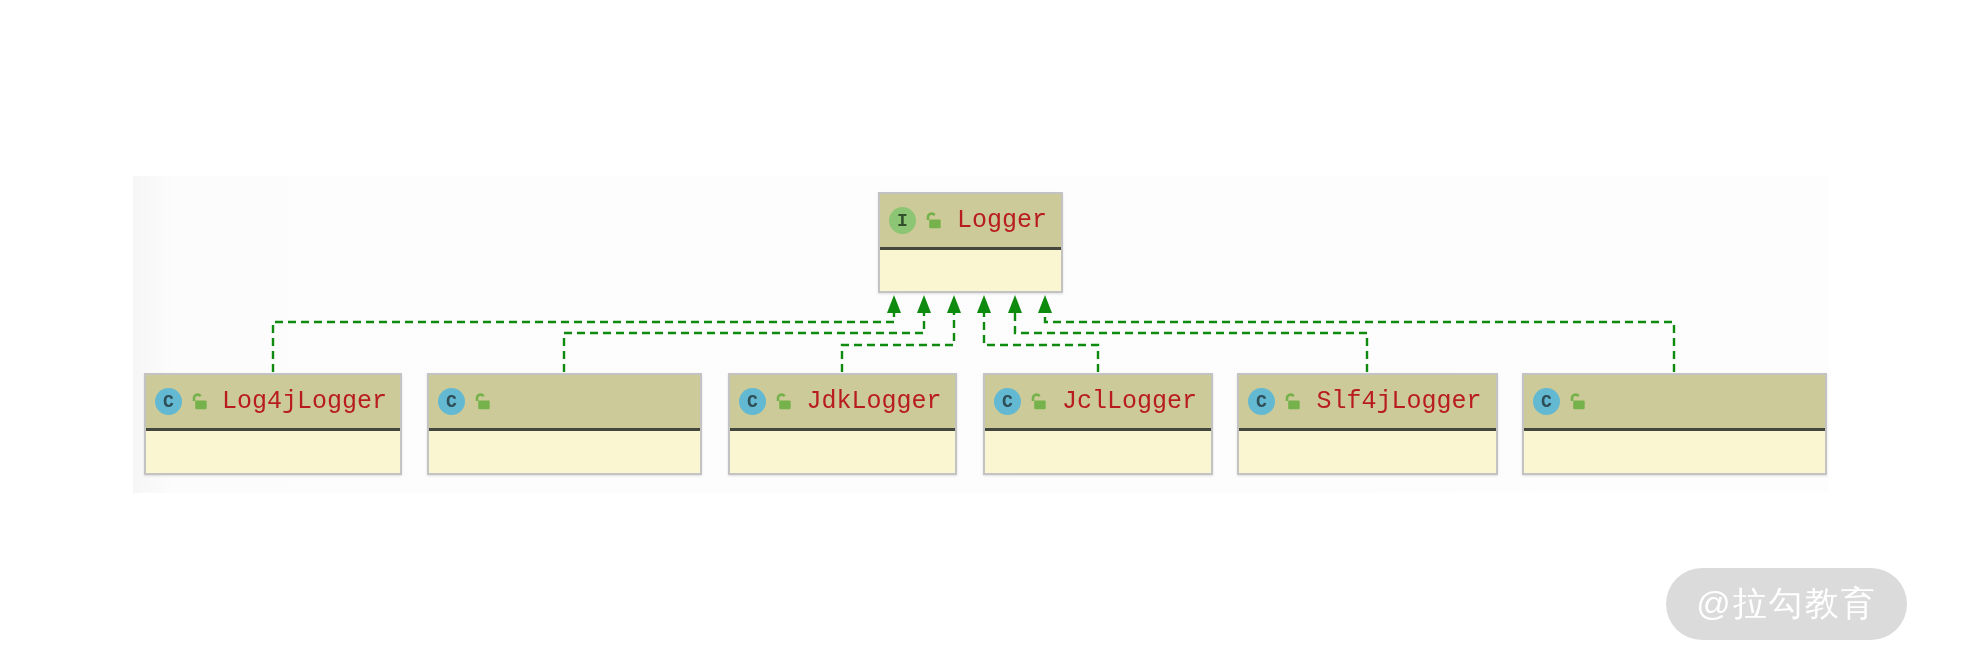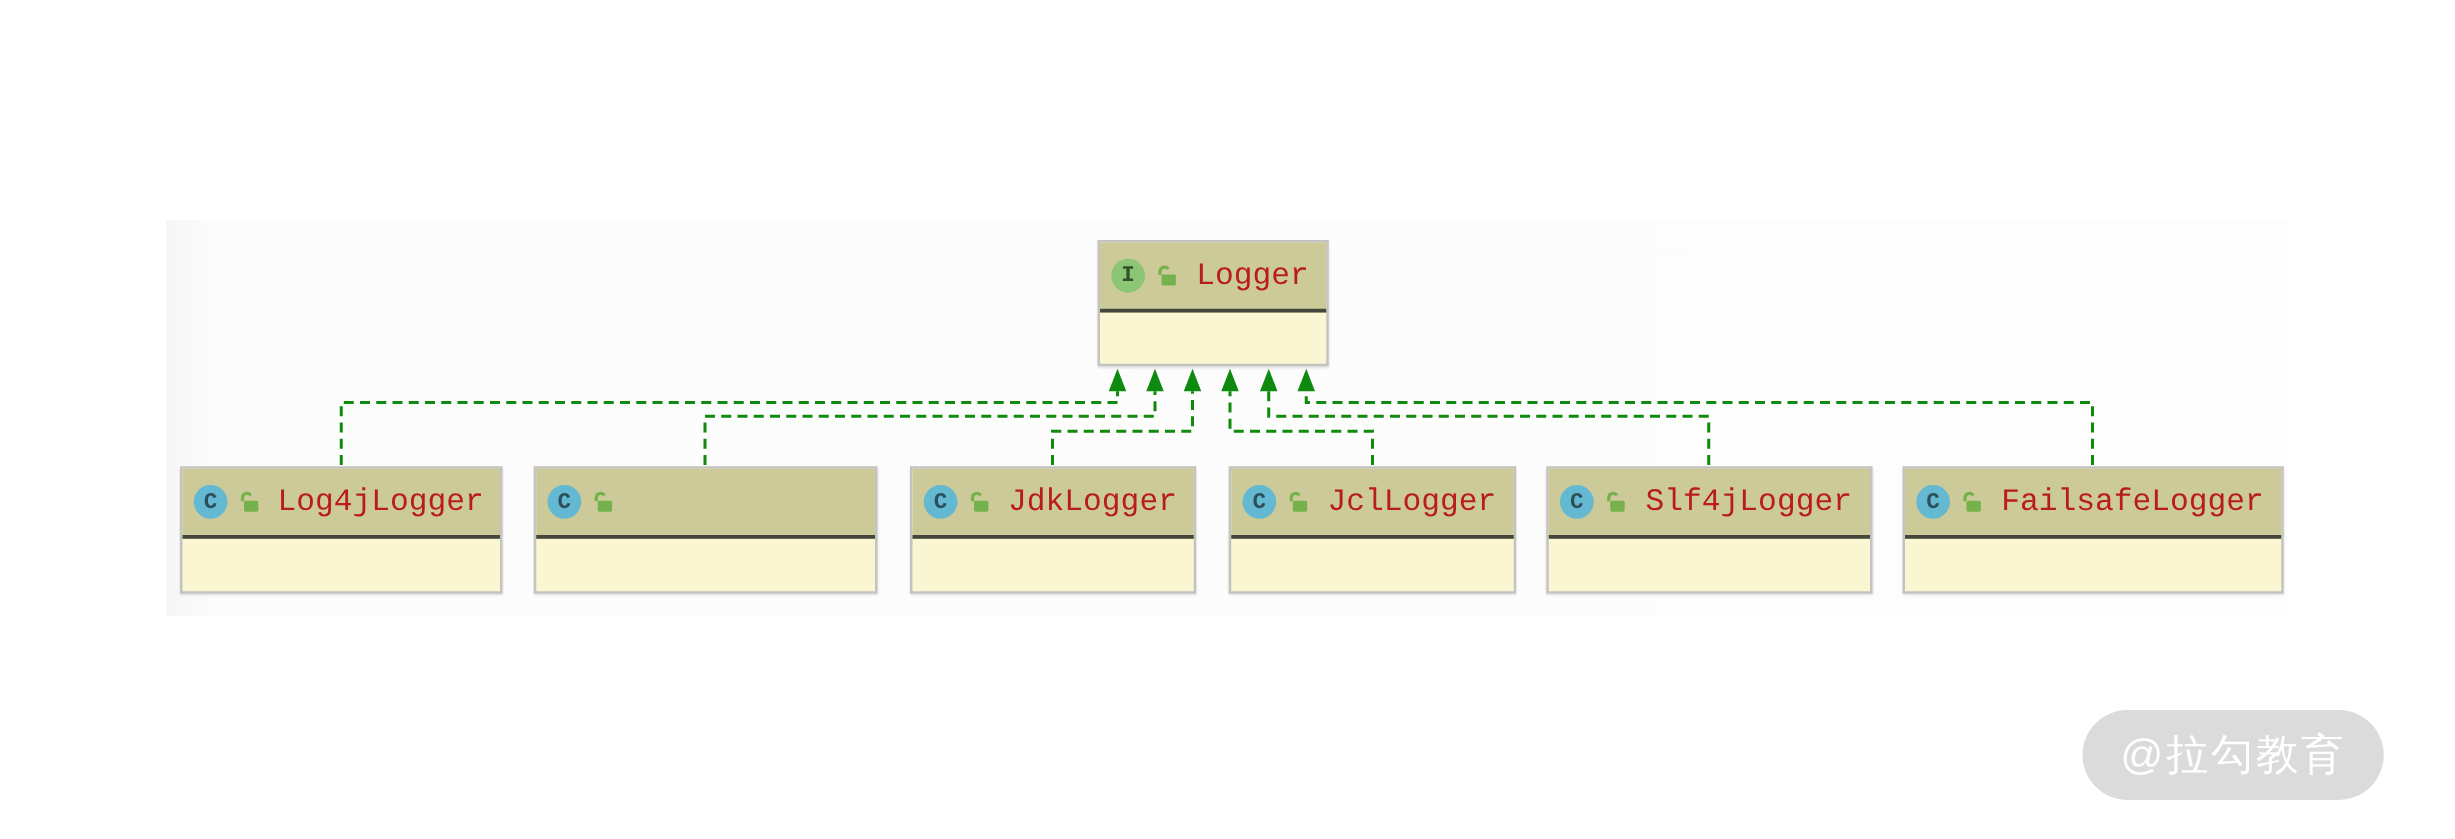--- a/index.html
+++ b/index.html
@@ -146,18 +146,17 @@
   <div></div>
 </div>
 
 <div class="node" style="left:1522px;top:373px;width:305px;height:102px;">
   <div class="node-header">
     <span class="badge badge-class">C</span>
     <svg class="lock" width="21" height="21" viewBox="0 0 21 21">
       <path d="M5 10 L5 7.2 A3.6 3.6 0 0 1 11.6 5.3" stroke="#76b24c" stroke-width="2.6" fill="none"></path>
       <rect x="6.2" y="9.5" width="11.5" height="8.8" rx="1.2" fill="#76b24c"></rect>
     </svg>
-    <span class="node-label">FailsafeLogger</span>
   </div>
   <div></div>
 </div>
 
 <div class="watermark">@拉勾教育</div>
 
 </body></html>

